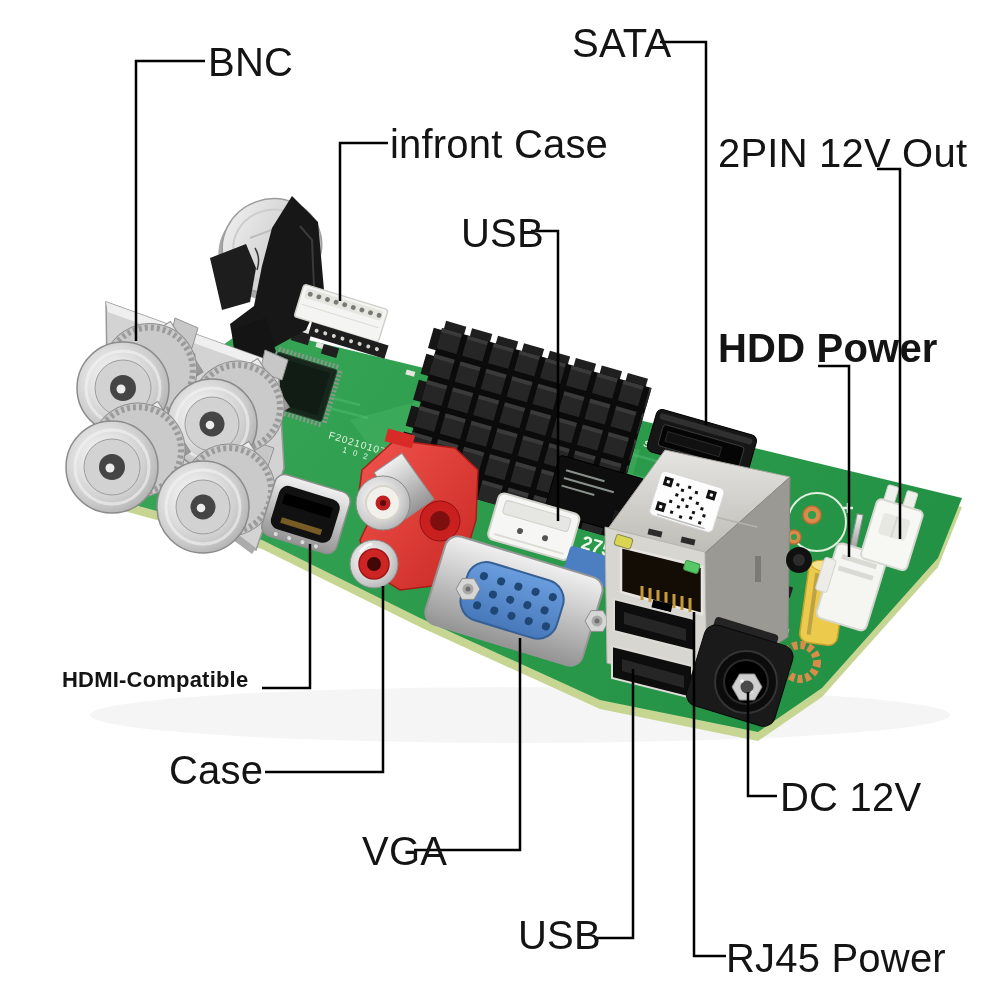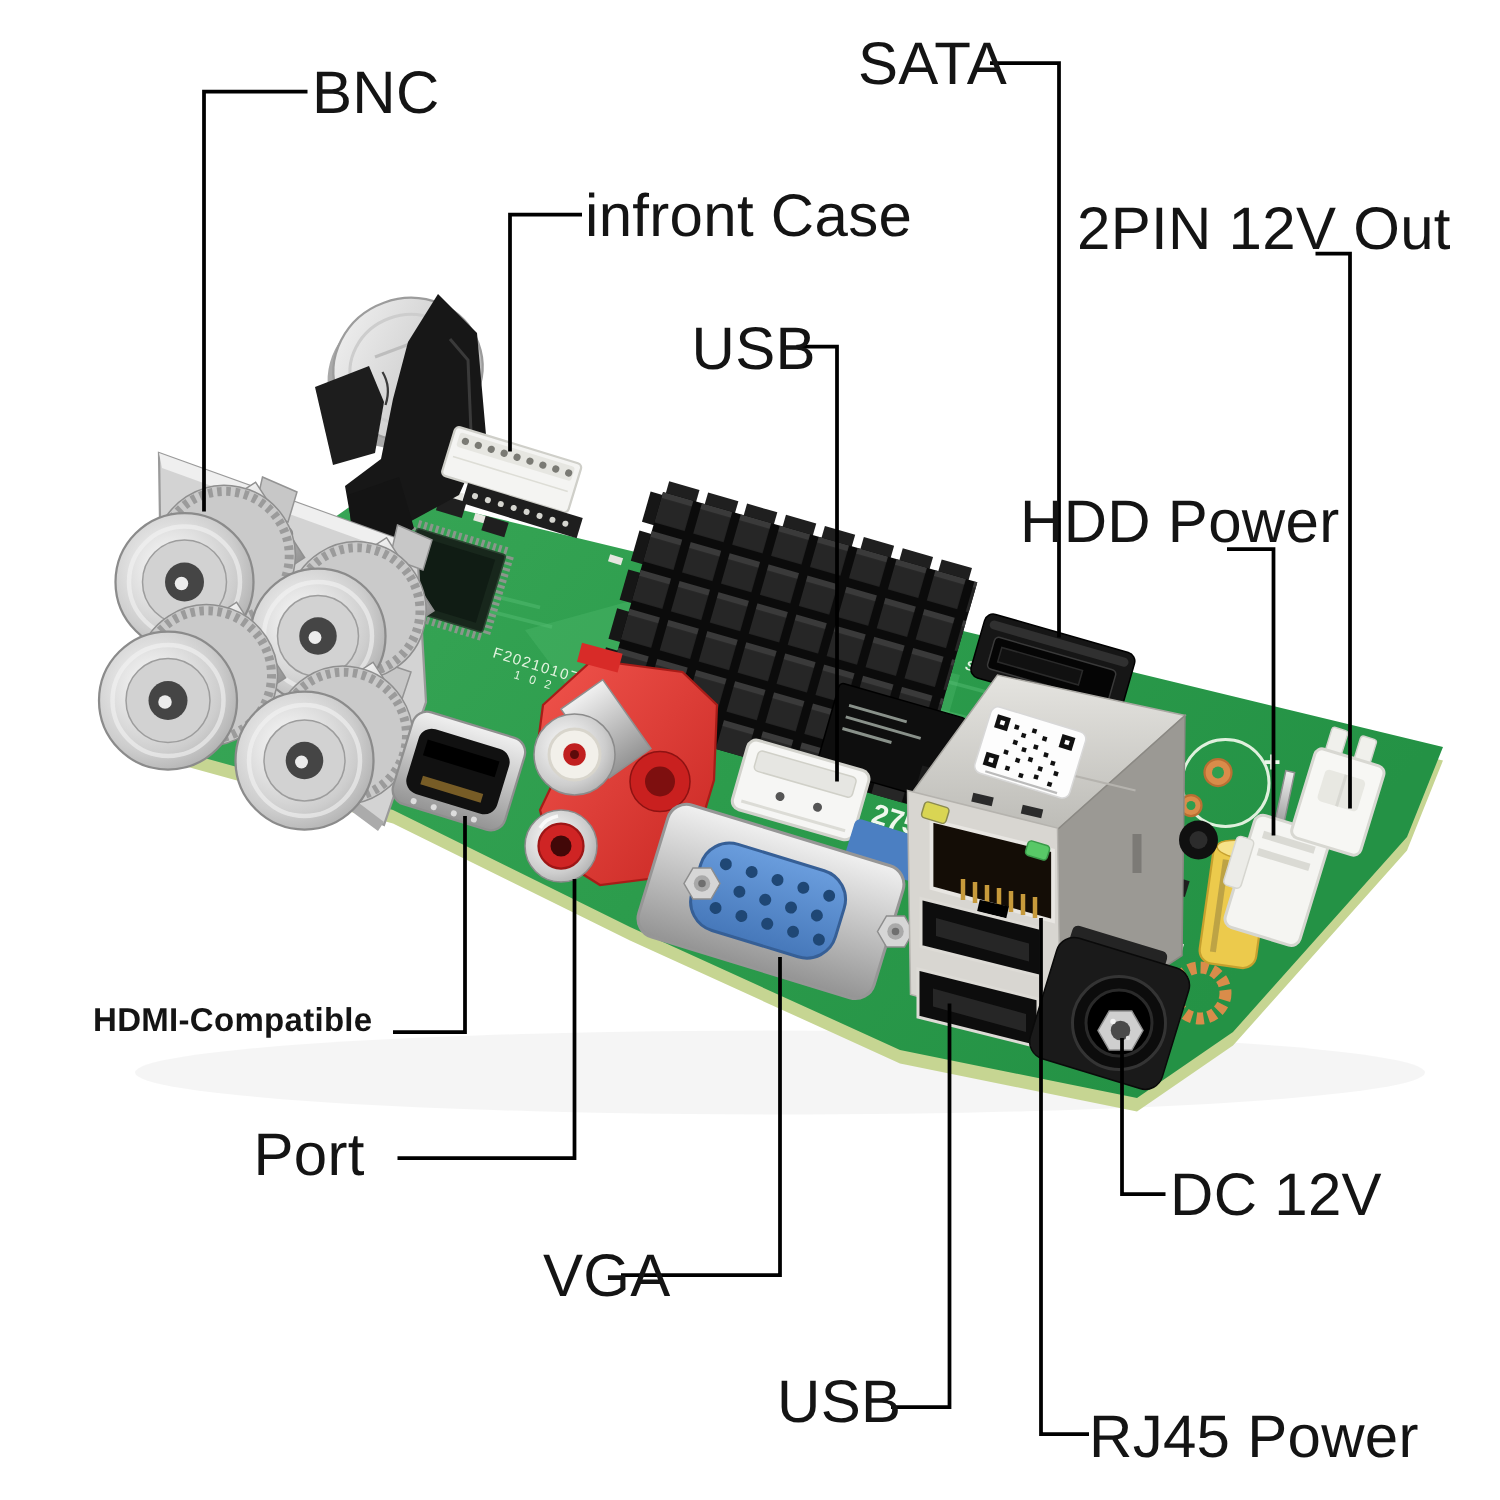--- a/index.html
+++ b/index.html
@@ -476,21 +476,21 @@
     <path d="M777,796 L748,796 L748,692"></path>
     <path d="M726,956 L694,956 L694,612"></path>
   </g>
 </svg>
 
 <div class="callout" style="left:208px;top:40px;">BNC</div>
 <div class="callout" style="left:572px;top:21px;">SATA</div>
 <div class="callout" style="left:390px;top:122px;">infront Case</div>
 <div class="callout" style="left:461px;top:211px;">USB</div>
 <div class="callout" style="left:718px;top:131px;">2PIN 12V Out</div>
-<div class="callout" style="left:680px;top:326px;">HDD Power</div>
+<div class="callout" style="left:718px;top:326px;font-weight:bold;">HDD Power</div>
 <div class="callout small" style="left:62px;top:667px;">HDMI-Compatible</div>
-<div class="callout" style="left:169px;top:748px;">Port</div>
+<div class="callout" style="left:169px;top:748px;">Case</div>
 <div class="callout" style="left:339px;top:829px;margin-left:23px;">VGA</div>
 <div class="callout" style="left:518px;top:913px;">USB</div>
 <div class="callout" style="left:780px;top:775px;">DC 12V</div>
 <div class="callout" style="left:726px;top:936px;">RJ45 Power</div>
 
 </div>
 
 </body></html>

